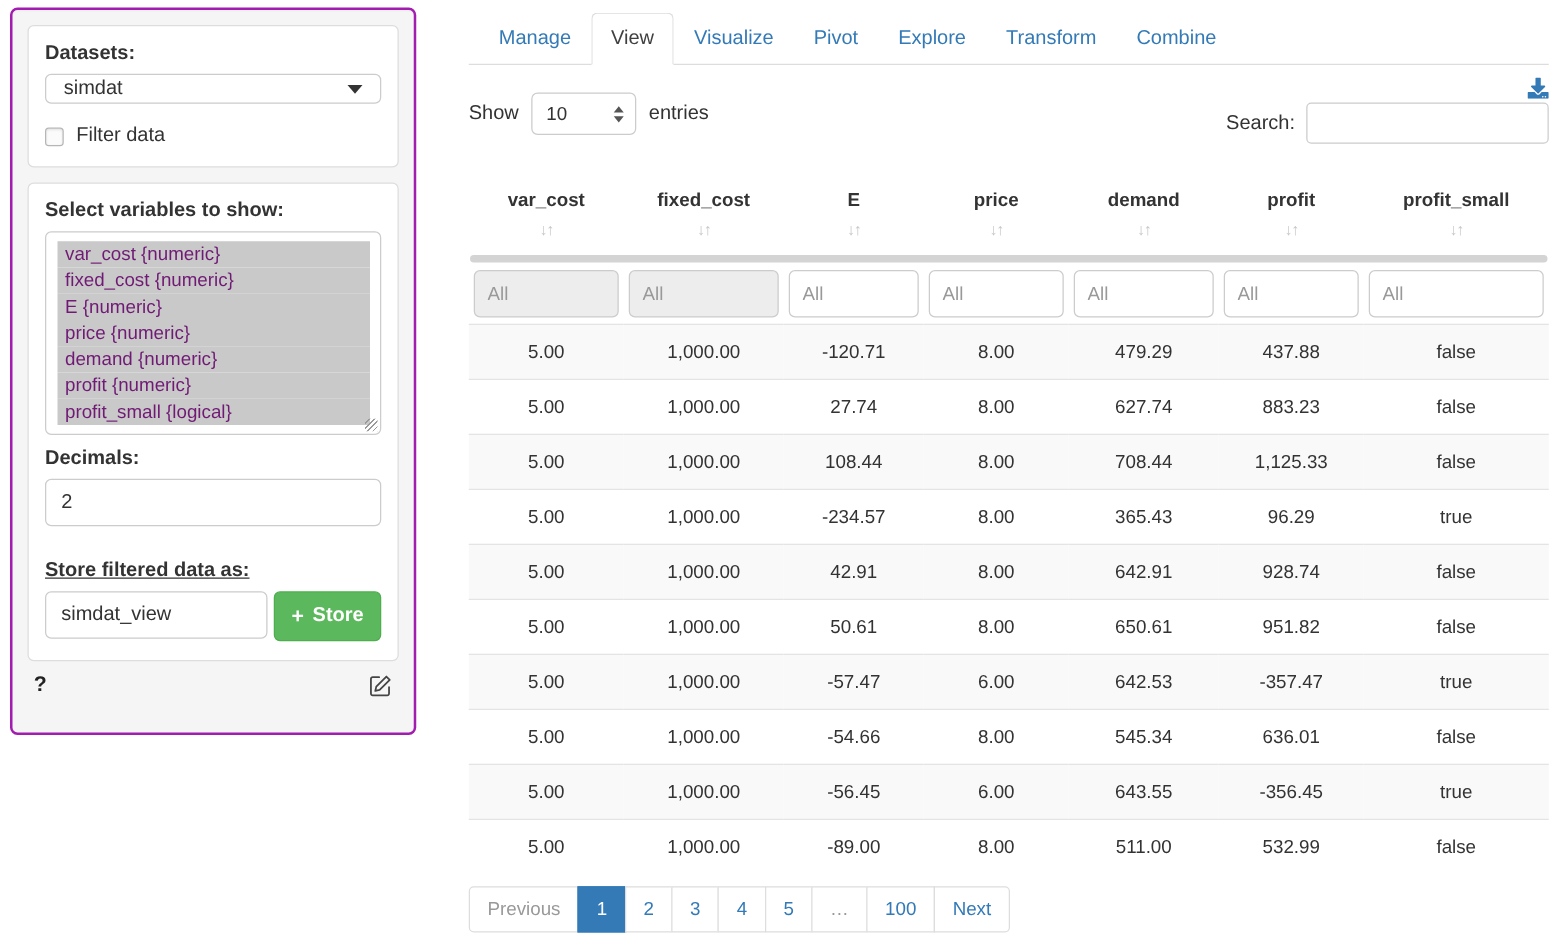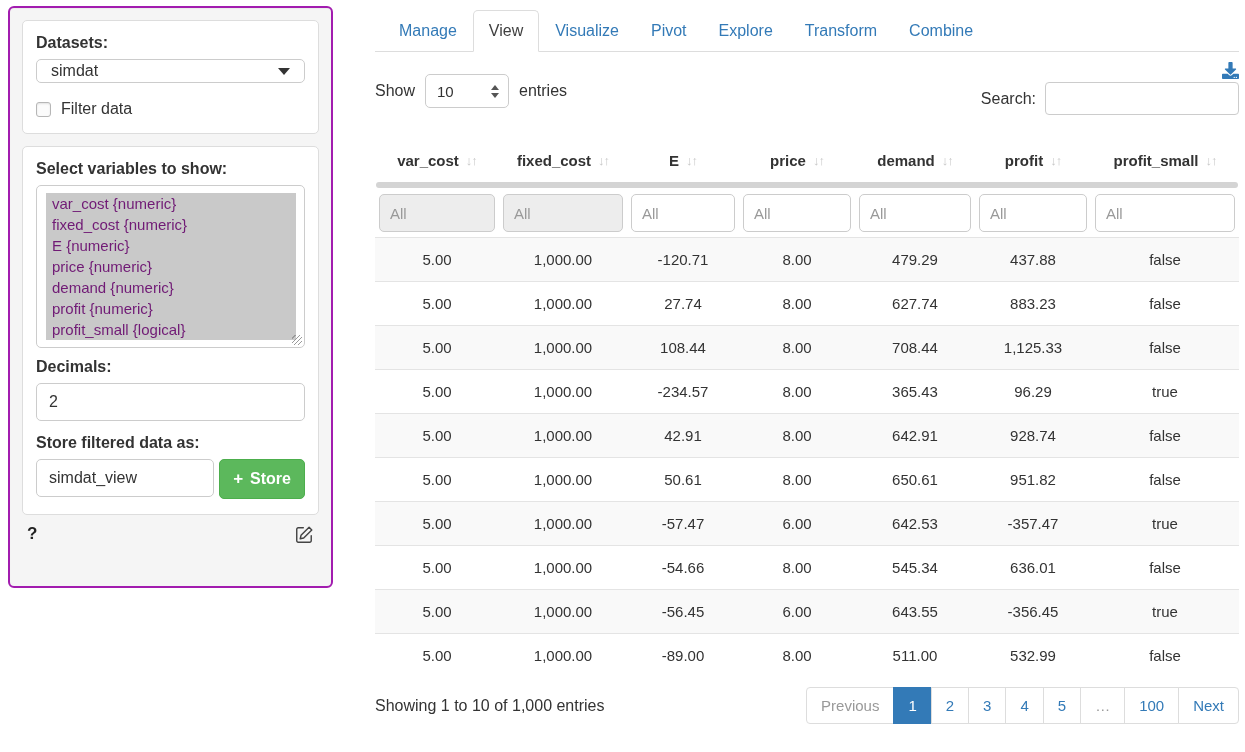--- a/index.html
+++ b/index.html
@@ -20,21 +20,21 @@
   .check-row { margin-top:17px; display:flex; align-items:center; gap:10px; font-size:16px; }
   .checkbox { width:15px; height:15px; border:1px solid #b6b6b6; border-radius:3px; background:#fbfbfb;
               box-shadow:inset 0 1px 2px rgba(0,0,0,.1); cursor:pointer; flex:0 0 auto; }
   .varlist { margin-top:2px; background:#fff; border:1px solid #ccc; border-radius:5px;
              padding:7px 8px 7px 9px; position:relative; }
   .var-option { background:#c9c9c9; color:#701a75; font-size:15px; line-height:21px; padding:0 4px 0 6px; cursor:pointer; }
   .resize-handle { position:absolute; right:2px; bottom:2px; width:10px; height:10px;
                    background:repeating-linear-gradient(135deg,transparent 0 2px,#9a9a9a 2px 3px); }
   .text-input { width:100%; height:38px; border:1px solid #ccc; border-radius:5px; padding:0 12px;
                 font-size:16px; color:#333; font-family:inherit; background:#fff; }
-  .mt10 { margin-top:10px; } .mt13 { margin-top:13px; }
+  .mt10 { margin-top:10px; } .mt13 { margin-top:27px;text-decoration:underline; }
   .store-row { display:flex; gap:5px; margin-top:2px; }
   .store-row input { flex:1; min-width:0; }
   .store-btn { height:40px; padding:0 13px; background:#5cb85c; border:1px solid #4cae4c; border-radius:5px;
                color:#fff; font-size:16px; font-weight:bold; display:flex; align-items:center; gap:7px; cursor:pointer; }
   .plus-glyph { font-size:17px; font-weight:bold; }
   .side-foot { display:flex; justify-content:space-between; align-items:center; padding:9px 17px 0; }
   .help-q { font-weight:bold; font-size:17px; color:#222; cursor:pointer; }
   .edit-btn { cursor:pointer; display:flex; }
 
   
@@ -56,21 +56,21 @@
   .spin .dn { border-top:5px solid #555; }
   .right-tools { display:flex; flex-direction:column; align-items:flex-end; }
   .dl-btn { cursor:pointer; display:flex; margin-bottom:3px; }
   .search-row { display:flex; align-items:center; gap:9px; font-size:16px; }
   .search-input { width:194px; height:33px; border:1px solid #ccc; border-radius:4px; padding:0 10px;
                   font-size:15px; font-family:inherit; }
 
   .dt-grid { margin-top:22px; display:grid;
              grid-template-columns:124px 128px 112px 116px 120px 116px 148px; }
   .th { display:flex; align-items:center; justify-content:center; gap:7px;
-        font-weight:bold; font-size:15px; color:#333; padding:10px 4px; cursor:pointer; }
+        font-weight:bold; font-size:15px; color:#333; padding:10px 4px; cursor:pointer;flex-direction:column; }
   .sort-icons { color:#c8c8c8; font-size:13px; letter-spacing:-1px; font-weight:bold; }
   .dt-scrollbar { grid-column:1 / -1; height:6px; background:#d4d4d4; border-radius:4px; margin:3px 1px; }
   .filter-cell { padding:3px 4px 5px; }
   .filter { width:100%; height:38px; border:1px solid #ccc; border-radius:5px; padding:0 10px;
             font-size:15px; color:#8b5cf6; background:#fff; font-family:inherit; }
   .filter::placeholder { color:#999; opacity:1; }
   .filter.disabled { background:#ededed; }
   .td { padding:13px 6px; text-align:center; font-size:15px; color:#333; border-top:1px solid #e4e4e4; }
   .td.stripe { background:#f9f9f9; }
 
@@ -280,21 +280,20 @@
         <div class="td">5.00</div>
         <div class="td">1,000.00</div>
         <div class="td">-89.00</div>
         <div class="td">8.00</div>
         <div class="td">511.00</div>
         <div class="td">532.99</div>
         <div class="td">false</div>
       </div>
 
     <div class="dt-foot">
-      <span class="dt-info">Showing 1 to 10 of 1,000 entries</span>
       <div class="pager" id="pager">
           <div class="page disabled">Previous</div>
           <div class="page active">1</div>
           <div class="page">2</div>
           <div class="page">3</div>
           <div class="page">4</div>
           <div class="page">5</div>
           <div class="page ellipsis">…</div>
           <div class="page">100</div>
           <div class="page">Next</div>

